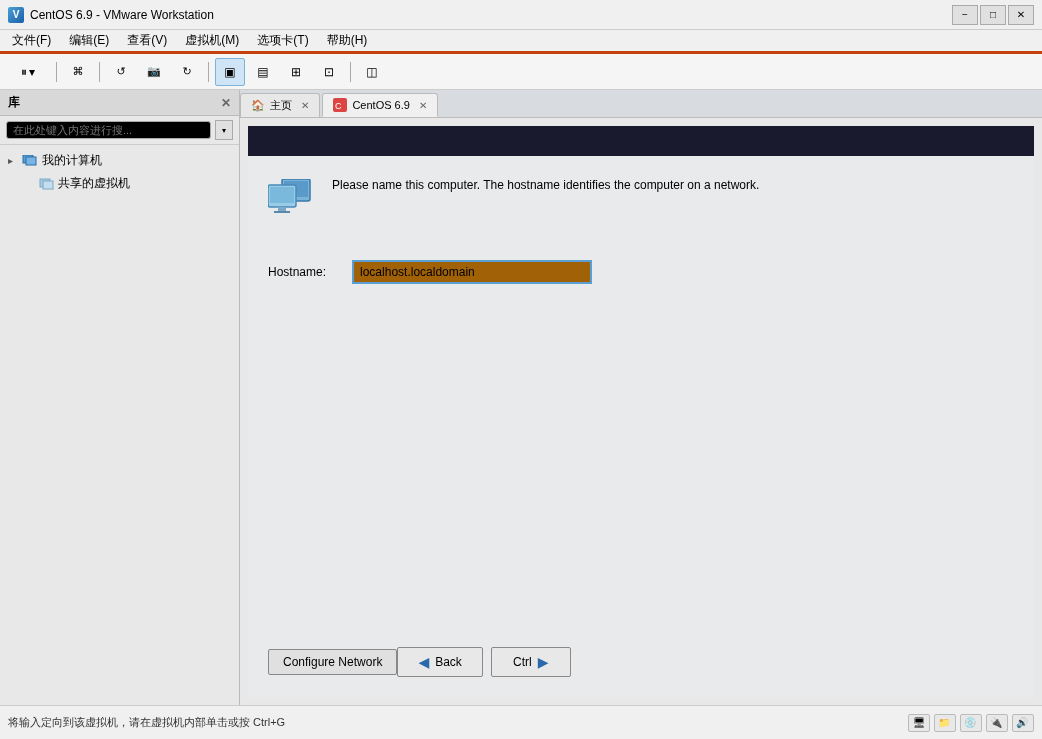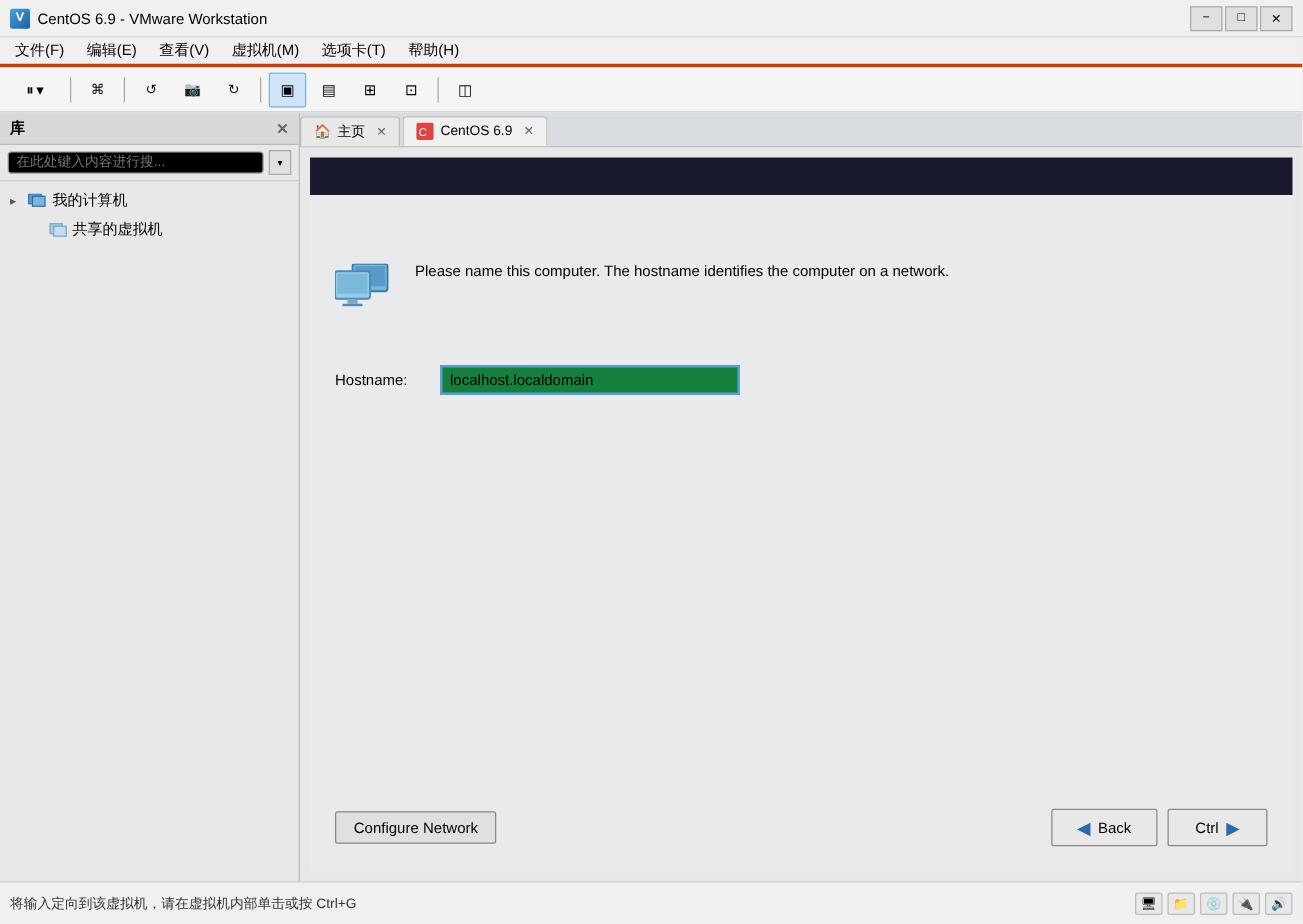--- a/index.html
+++ b/index.html
@@ -272,21 +272,20 @@
       display: flex;
       flex-direction: column;
       overflow: hidden;
     }
 
     .setup-body {
       display: flex;
       gap: 16px;
       align-items: flex-start;
       margin-bottom: 20px;
-      margin-top: 32px;
     }
 
     .setup-icon {
       width: 48px;
       height: 48px;
       flex-shrink: 0;
       display: flex;
       align-items: center;
       justify-content: center;
     }
@@ -312,31 +311,30 @@
       margin-top: 16px;
     }
     .hostname-label {
       font-size: 12px;
       color: #000;
       white-space: nowrap;
     }
     .hostname-input {
       width: 240px;
       border: 2px solid #5a9fd4;
-      background: #15803d;
+      background: #a16207;
       padding: 3px 6px;
       font-size: 12px;
       color: #000;
     }
 
     .setup-spacer { flex: 1; }
 
     .setup-footer {
       display: flex;
-      justify-content: space-between;
       align-items: center;
       flex-shrink: 0;
     }
 
     .configure-btn {
       padding: 5px 14px;
       border: 1px solid #888;
       background: #e0e0e0;
       cursor: pointer;
       font-size: 12px;

